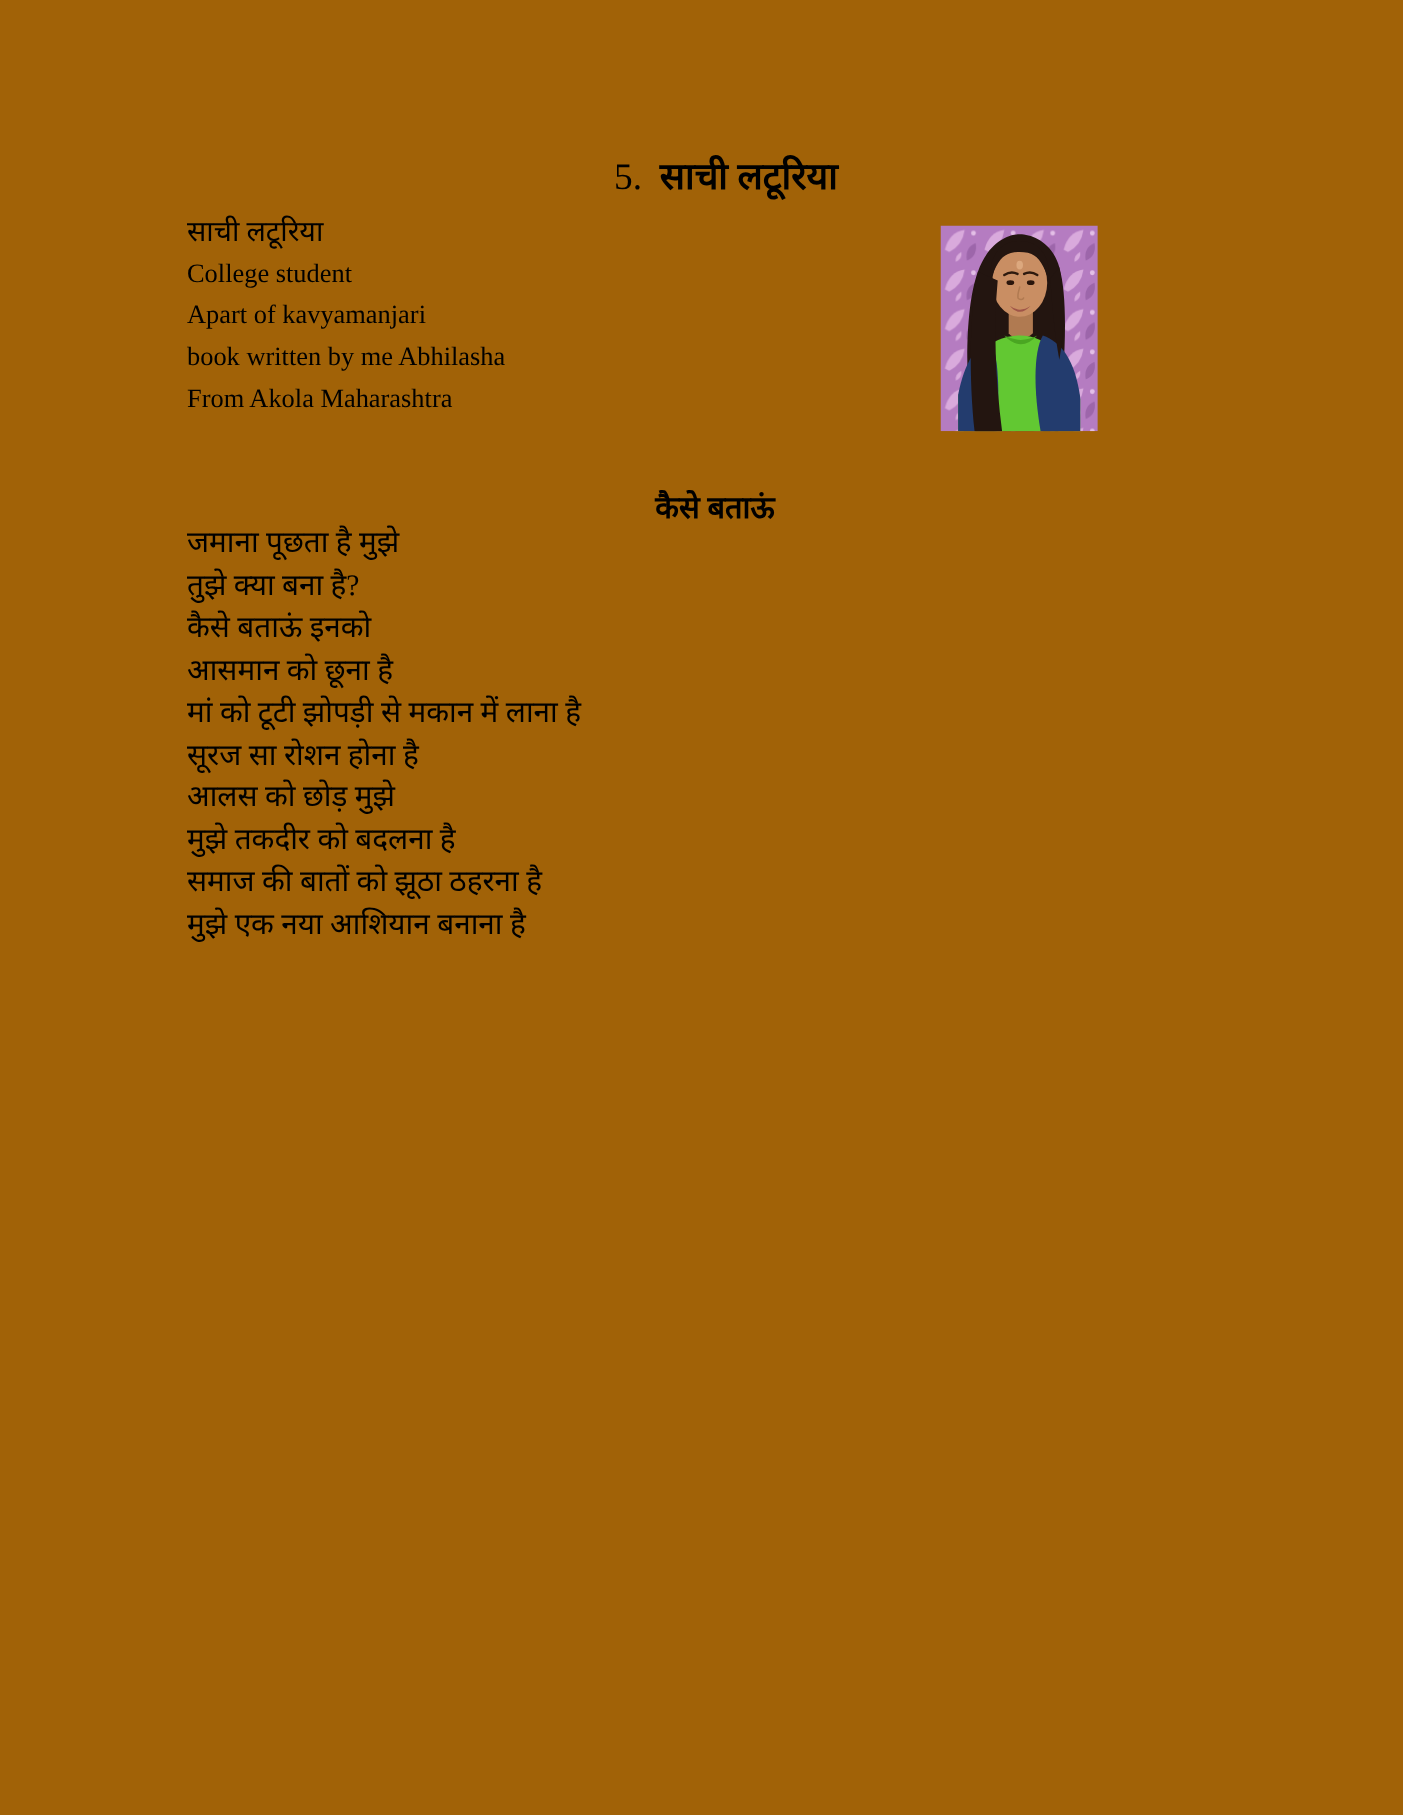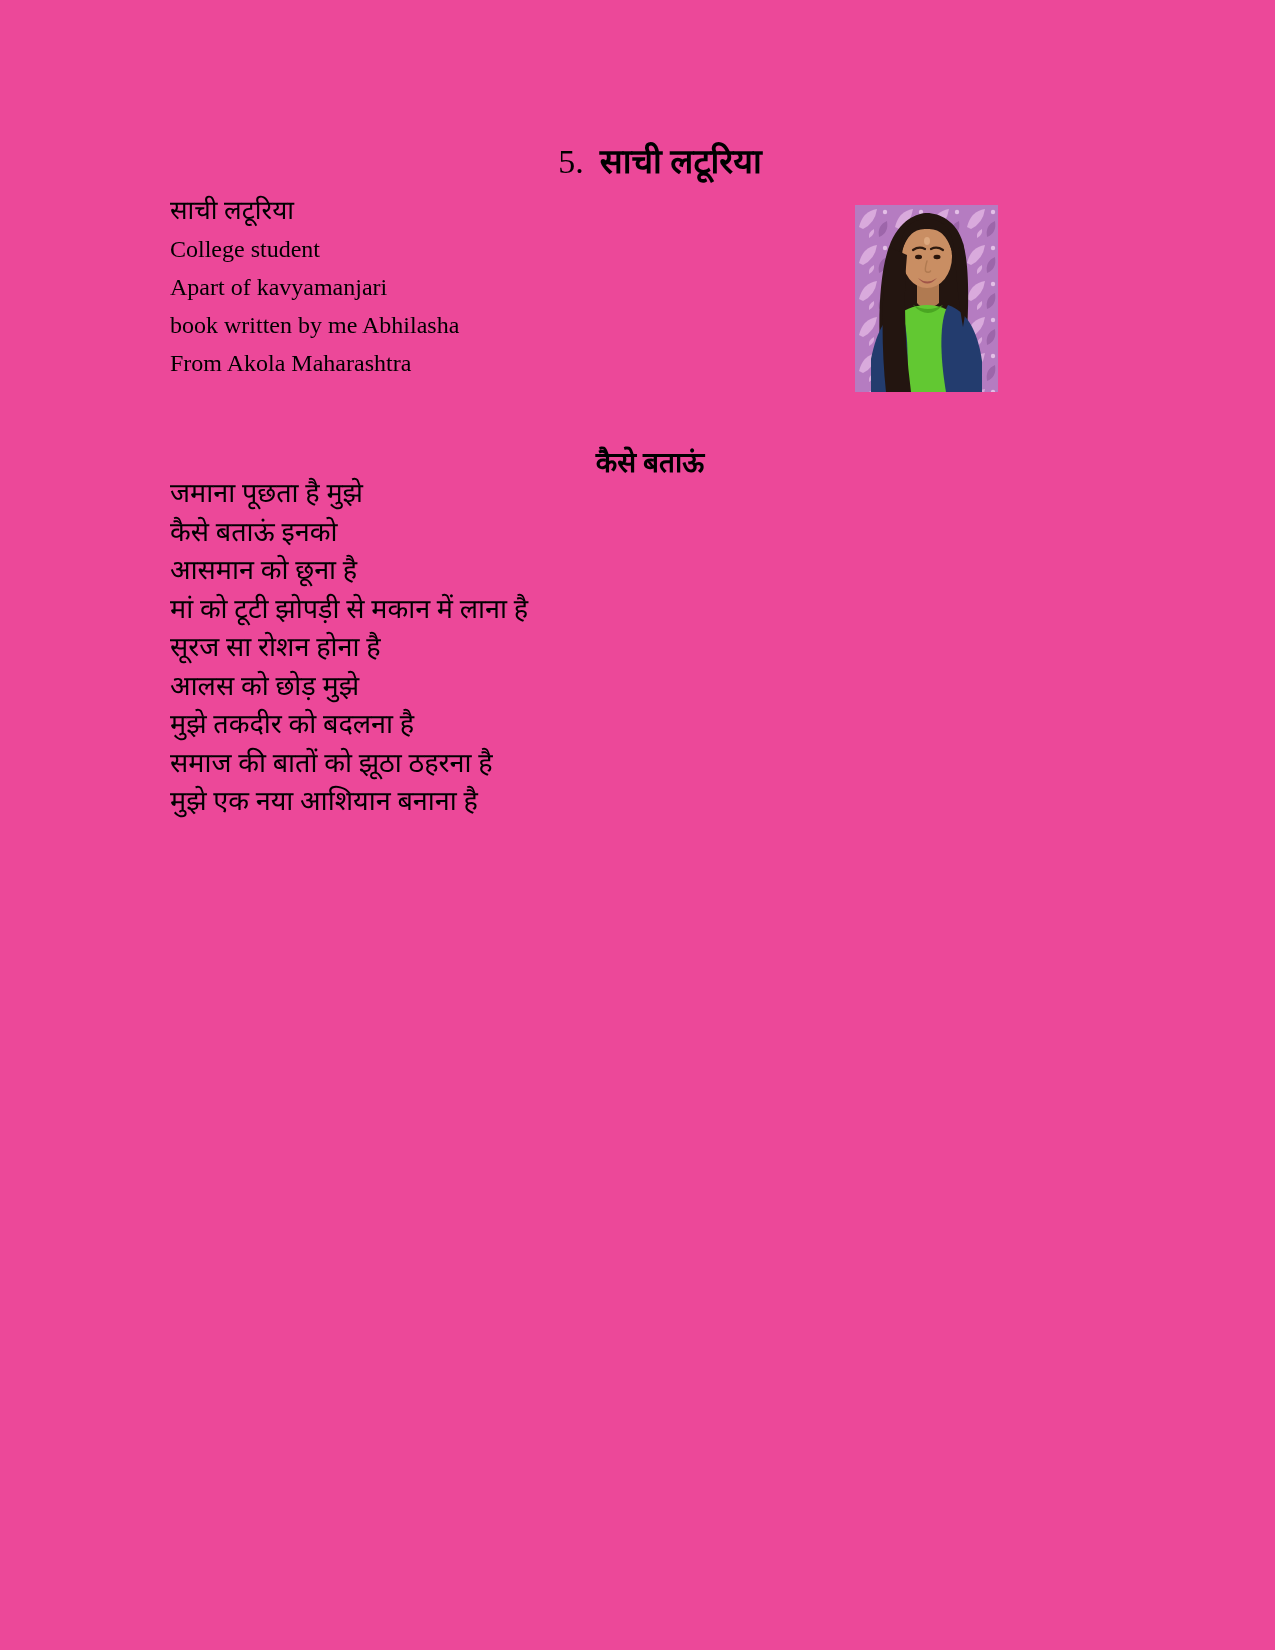--- a/index.html
+++ b/index.html
@@ -1,19 +1,19 @@
 <!DOCTYPE html>
 <html lang="hi"><head>
 <meta charset="utf-8">
 <style>
   html, body { margin:0; padding:0; background:#ffffff; }
   .page {
     position:relative;
     width:1275px; height:1650px;
-    background:#ec4899;
+    background:#a16207;
     color:#000000;
     font-family:"Liberation Serif", serif;
     overflow:hidden;
   }
   .heading {
     position:absolute; top:140px; left:660px;
     transform:translateX(-50%);
     white-space:nowrap;
     font-size:34px; line-height:44px;
   }
@@ -99,20 +99,21 @@
 
       <path d="M34,42 C26,80 26,140 31,187 L56,187 C50,140 48,92 52,50 Z" fill="#231510"></path>
       <path d="M108,38 C113,64 113,96 108,122 C104,100 101,72 100,48 Z" fill="#231510"></path>
     </svg>
   </figure>
 
   <h2 class="poem-title">कैसे बताऊं</h2>
 
   <section class="poem">
     <div class="poem-line">जमाना पूछता है मुझे</div>
+    <div class="poem-line">तुझे क्या बना है?</div>
     <div class="poem-line">कैसे बताऊं इनको</div>
     <div class="poem-line">आसमान को छूना है</div>
     <div class="poem-line">मां को टूटी झोपड़ी से मकान में लाना है</div>
     <div class="poem-line">सूरज सा रोशन होना है</div>
     <div class="poem-line">आलस को छोड़ मुझे</div>
     <div class="poem-line">मुझे तकदीर को बदलना है</div>
     <div class="poem-line">समाज की बातों को झूठा ठहरना है</div>
     <div class="poem-line">मुझे एक नया आशियान बनाना है</div>
   </section>
 

